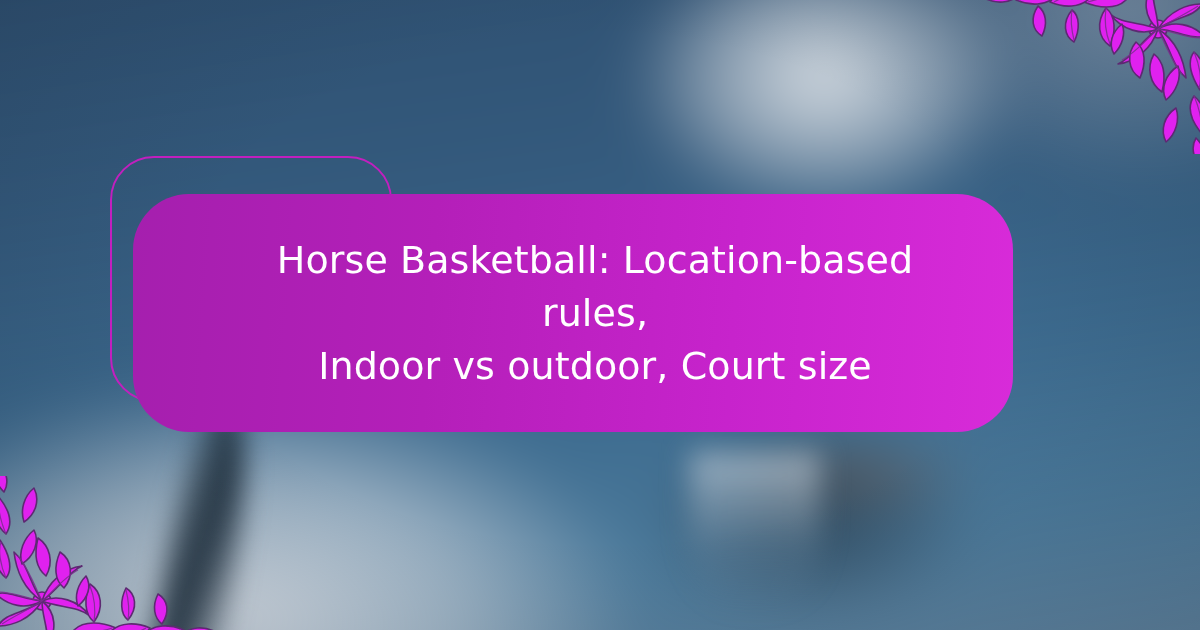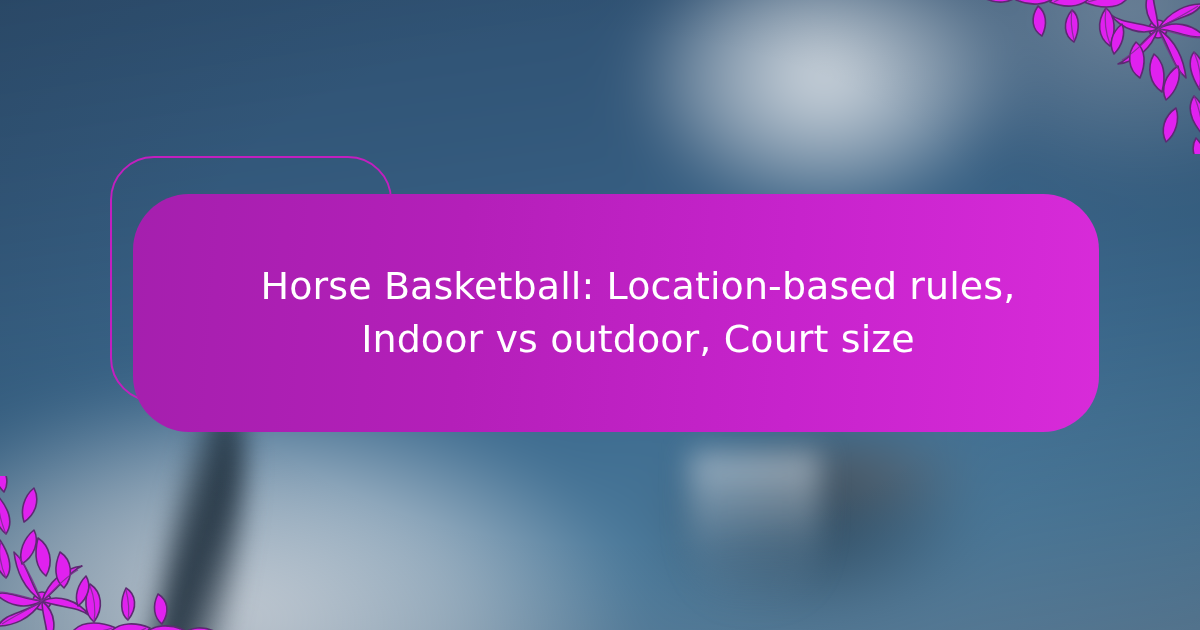--- a/index.html
+++ b/index.html
@@ -64,21 +64,21 @@
     position:absolute;
     left:110px; top:156px;
     width:282px; height:246px;
     border:2px solid #c21fbf;
     border-radius:44px;
     background:transparent;
   }
   .card {
     position:absolute;
     left:133px; top:194px;
-    width:966px; height:238px;
+    width:880px; height:238px;
     border-radius:56px;
     background:linear-gradient(94deg, #a51fae 0%, #b41fb9 34%, #c723cc 68%, #d82bd9 100%);
     display:flex;
     align-items:center;
     justify-content:center;
     padding-left:44px;
   }
   .card-title {
     width:100%;
     padding:0 44px;

